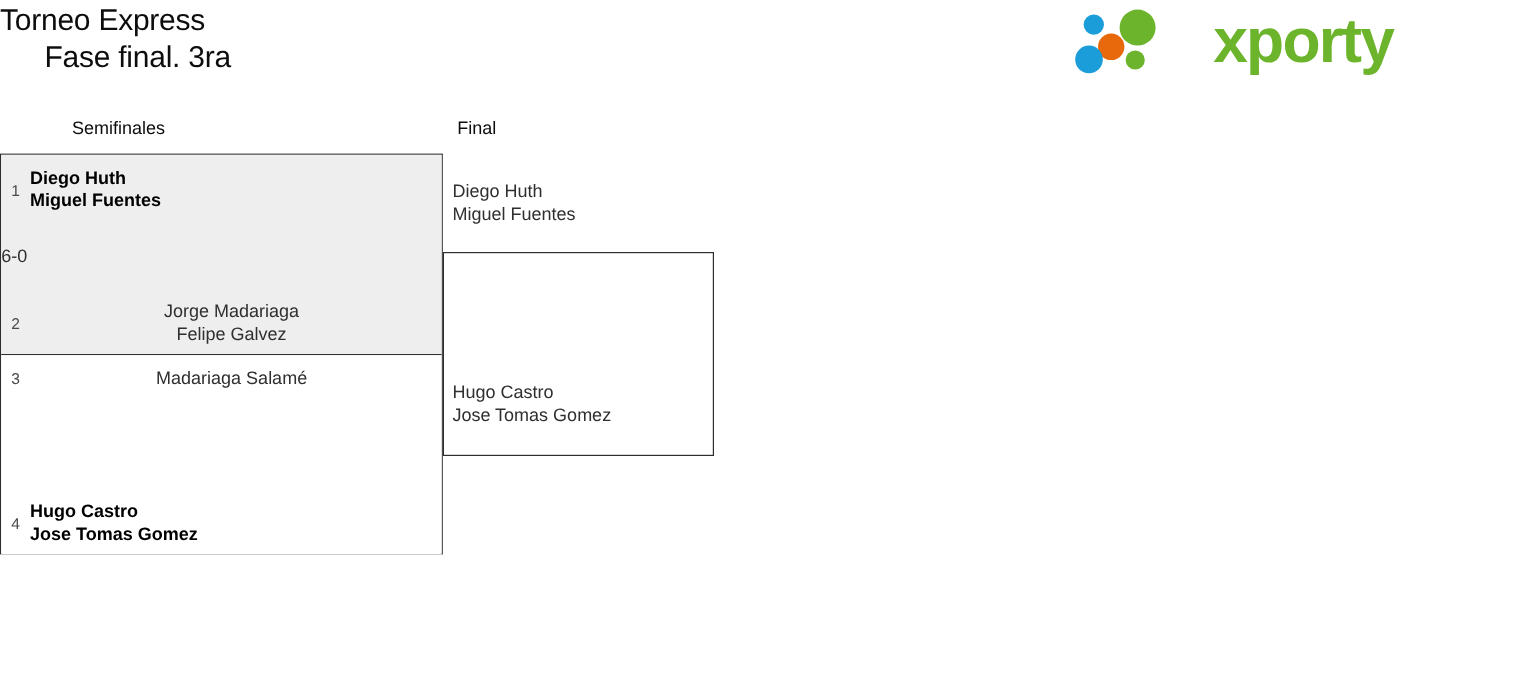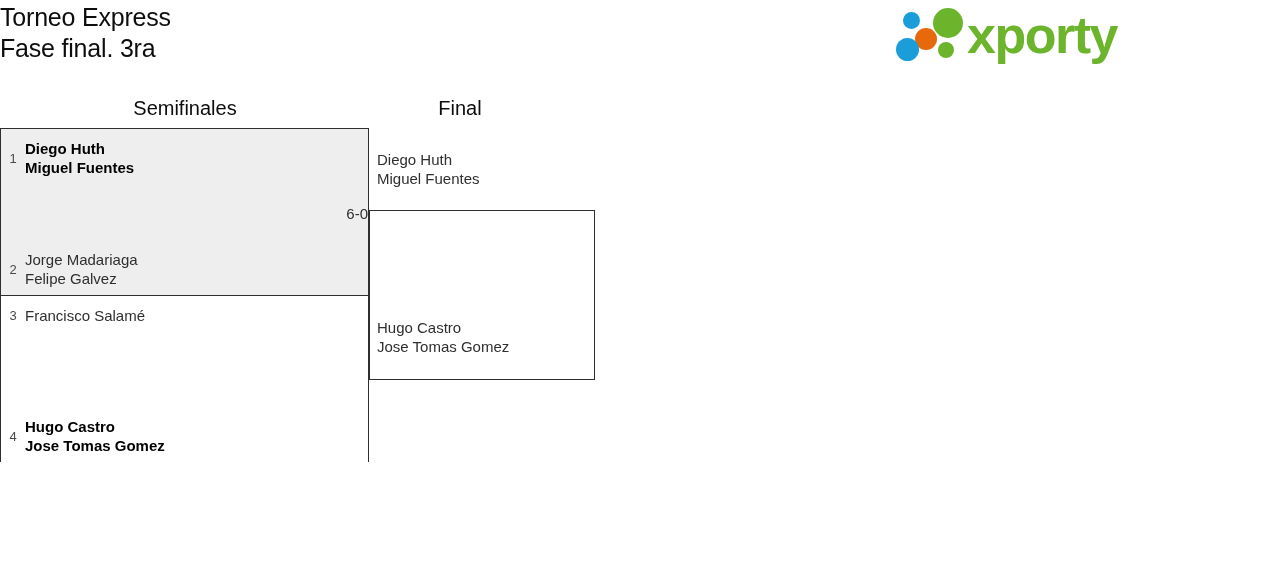--- a/index.html
+++ b/index.html
@@ -38,20 +38,21 @@
   #tournament-subtitle {
     position: absolute;
     left: 0;
     top: 33px;
     font-size: 25px;
     line-height: 31px;
     font-weight: 400;
     color: #0d0d0d;
     letter-spacing: -0.2px;
     white-space: pre;
+    padding-left: 37px;
   }
 
   
   #brand-logo {
     position: absolute;
     right: 8px;
     top: 6px;
     width: 224px;
     height: 58px;
   }
@@ -65,29 +66,28 @@
     top: 0px;
     font-size: 52px;
     line-height: 58px;
     font-weight: 700;
     letter-spacing: -1.5px;
   }
 
   
   .round-header {
     position: absolute;
-    font-size: 20px;
+    font-size: 15px;
     line-height: 22px;
     font-weight: 400;
     color: #0d0d0d;
-    text-align: center;
     white-space: nowrap;
   }
   #round-header-semifinals { left: 60px;  top: 97px; width: 250px; }
-  #round-header-final      { left: 360px; top: 97px; width: 200px; }
+  #round-header-final      { left: 381px; top: 97px; width: 200px; }
 
   
   #semifinal-column {
     position: absolute;
     left: 0;
     top: 128px;
     width: 369px;
     height: 334px;
     border: 1px solid #2e2e2e;
     box-sizing: border-box;
@@ -131,31 +131,32 @@
     flex: 1 1 auto;
   }
   .team-name {
     font-size: 15px;
     line-height: 19px;
     white-space: nowrap;
   }
   .team-loser .team-name {
     font-weight: 400;
     color: #2f2f2f;
+    text-align: center;
   }
   .team-winner .team-name {
     font-weight: 700;
     color: #000000;
   }
 
   .sf-score {
     position: absolute;
     left: 0;
     width: 367px;
-    text-align: right;
+    text-align: left;
     font-size: 15px;
     line-height: 19px;
     color: #2f2f2f;
     font-weight: 400;
   }
 
   
   #sf1-team-top    { top: 10px; }
   #sf1-score       { top: 75px; }
   #sf1-team-bottom { top: 121px; }
@@ -196,21 +197,21 @@
 <div id="tournament-header">
   <div id="tournament-title">Torneo Express</div>
   <div id="tournament-subtitle">Fase final. 3ra</div>
 
   <div id="brand-logo">
     <span class="dot" style="left:8px; top:6px; width:17px; height:17px; background:#1b9dd9;"></span>
     <span class="dot" style="left:20px; top:22px; width:22px; height:22px; background:#e8690b;"></span>
     <span class="dot" style="left:1px; top:32px; width:23px; height:23px; background:#1b9dd9;"></span>
     <span class="dot" style="left:38px; top:2px; width:30px; height:30px; background:#6cb42c;"></span>
     <span class="dot" style="left:43px; top:36px; width:16px; height:16px; background:#6cb42c;"></span>
-    <span class="logo-wordmark" style="color:#6cb42c;">xporty</span>
+    <span class="logo-wordmark" style="color:#6cb42c;margin-left:44px;">xporty</span>
   </div>
 </div>
 
 <div class="round-header" id="round-header-semifinals">Semifinales</div>
 <div class="round-header" id="round-header-final">Final</div>
 
 <div id="semifinal-column">
 
   <div class="sf-match" id="sf-match-1">
     <div class="team-row team-winner" id="sf1-team-top">
@@ -229,21 +230,21 @@
         <div class="team-name">Jorge Madariaga</div>
         <div class="team-name">Felipe Galvez</div>
       </span>
     </div>
   </div>
 
   <div class="sf-match" id="sf-match-2">
     <div class="team-row team-loser" id="sf2-team-top">
       <span class="team-seed">3</span>
       <span class="team-names">
-        <div class="team-name">Francisco Salamé</div>
+        <div class="team-name">Madariaga Salamé</div>
       </span>
     </div>
 
 
     <div class="team-row team-winner" id="sf2-team-bottom">
       <span class="team-seed">4</span>
       <span class="team-names">
         <div class="team-name">Hugo Castro</div>
         <div class="team-name">Jose Tomas Gomez</div>
       </span>

